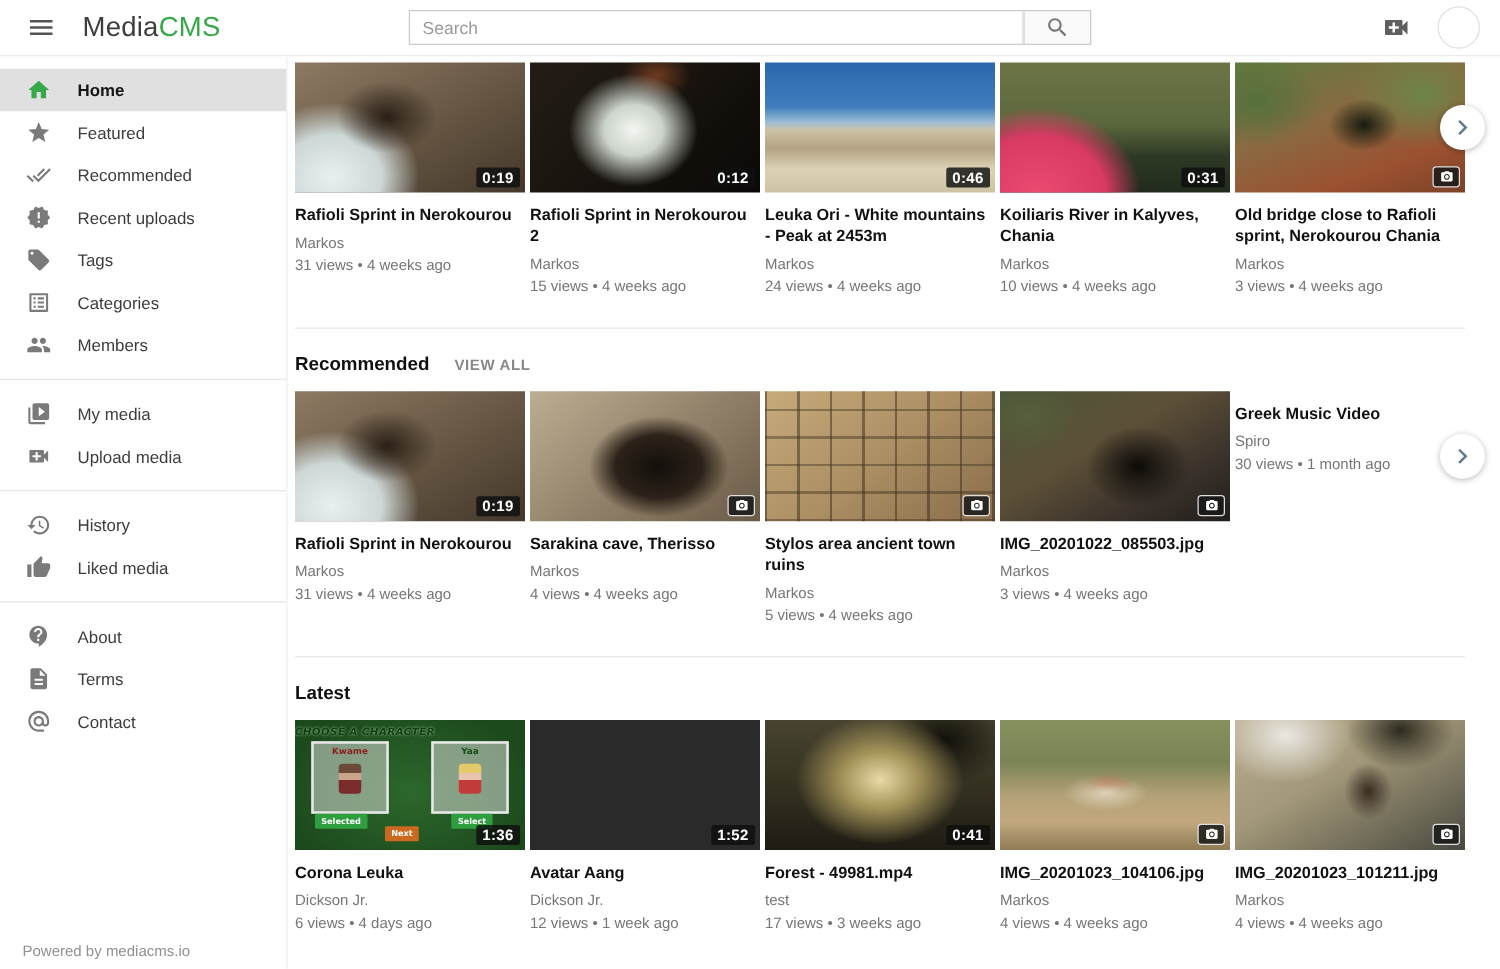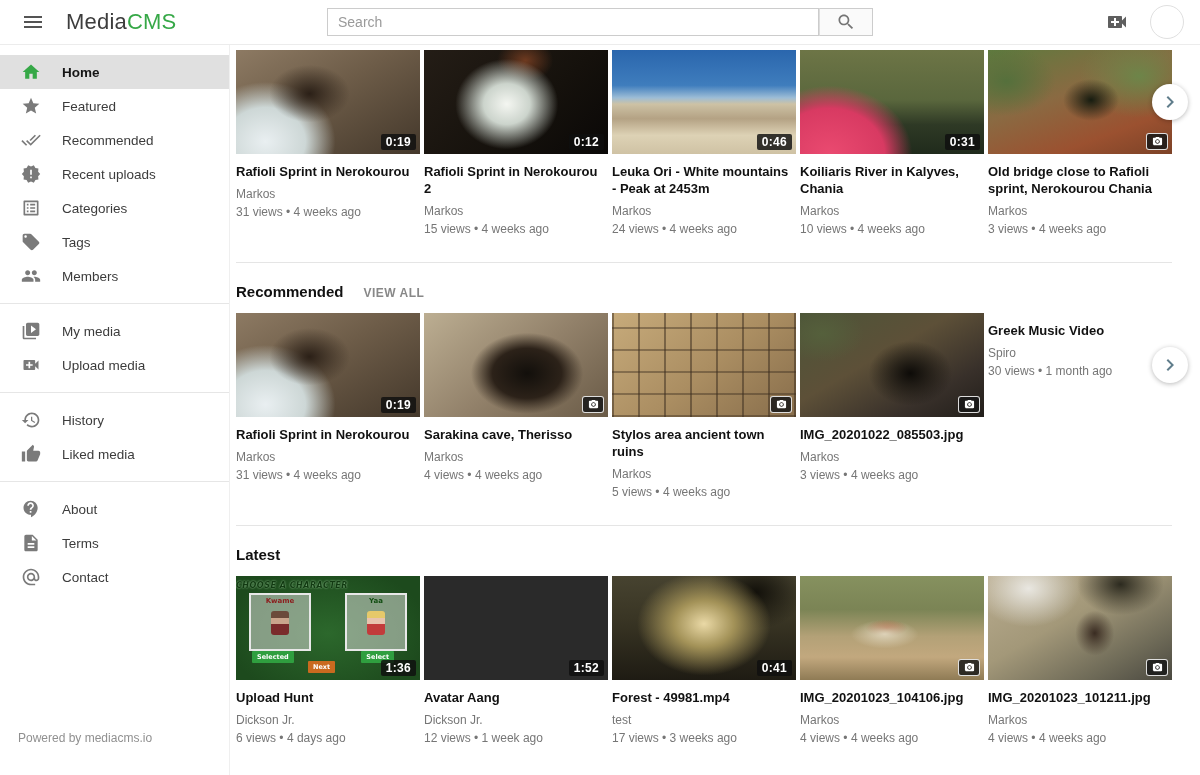--- a/index.html
+++ b/index.html
@@ -26,21 +26,21 @@
               linear-gradient(180deg, #8f9d7e 0%, #76866a 45%, #55644e 100%); }
 
   
   .sidebar { position: fixed; top: 45px; left: 0; width: 230px; height: 730px; background: #fff; border-right: 1px solid #efefef; padding-top: 8px; }
   .side-group { padding: 2px 0; }
   .side-divider { border-top: 1px solid #e6e6e6; margin: 8px 0; }
   .side-item { height: 34px; display: flex; align-items: center; padding-left: 21px; cursor: pointer; color: #3c3c3c; font-size: 13.5px; }
   .side-item .ic { width: 20px; height: 20px; color: #7a7a7a; margin-right: 21px; display:flex; align-items:center; }
   .side-item.active { background: #e0e0e0; font-weight: bold; color: #161616; }
   .side-item.active .ic { color: #36a847; }
-  .side-footer { position: absolute; bottom: 30px; left: 18px; font-size: 12px; color: #909090; }
+  .side-footer { position: absolute; bottom: 7px; left: 18px; font-size: 12px; color: #909090; }
 
   
   .main { margin-left: 230px; padding: 0 28px 0 6px; }
   .section-head { display: flex; align-items: baseline; margin-top: 20px; }
   .section-title { font-size: 15px; font-weight: bold; color: #111; }
   .view-all { font-size: 12px; color: #888; margin-left: 20px; letter-spacing: .5px; cursor: pointer; text-decoration: none; font-weight: bold;}
   .cards-wrap { position: relative; margin-top: 13px; }
   .cards { display: flex; gap: 4px; }
   .card { width: 184px; cursor: pointer; }
   .thumb { position: relative; width: 184px; height: 104px; background-color: #2a2a2a; overflow: hidden; }
@@ -183,32 +183,32 @@
           <span class="ic">
             <svg viewBox="0 0 24 24" width="20" height="20" fill="currentColor">
               <path d="M23 12l-2.44-2.79.34-3.69-3.61-.82-1.89-3.2L12 2.96 8.6 1.5 6.71 4.69 3.1 5.5l.34 3.7L1 12l2.44 2.79-.34 3.7 3.61.82L8.6 22.5l3.4-1.47 3.4 1.46 1.89-3.19 3.61-.82-.34-3.69L23 12zm-10 5h-2v-2h2v2zm0-4h-2V7h2v6z"></path>
             </svg>
           </span>
           <span>Recent uploads</span>
         </div>
         <div class="side-item">
           <span class="ic">
             <svg viewBox="0 0 24 24" width="20" height="20" fill="currentColor">
+              <path d="M21.41 11.58l-9-9C12.05 2.22 11.55 2 11 2H4c-1.1 0-2 .9-2 2v7c0 .55.22 1.05.59 1.42l9 9c.36.36.86.58 1.41.58.55 0 1.05-.22 1.41-.59l7-7c.37-.36.59-.86.59-1.41 0-.55-.23-1.06-.59-1.42zM5.5 7C4.67 7 4 6.33 4 5.5S4.67 4 5.5 4 7 4.67 7 5.5 6.33 7 5.5 7z"></path>
+            </svg>
+          </span>
+          <span>Tags</span>
+        </div>
+        <div class="side-item">
+          <span class="ic">
+            <svg viewBox="0 0 24 24" width="20" height="20" fill="currentColor">
               <path d="M19 5v14H5V5h14m1.1-2H3.9c-.5 0-.9.4-.9.9v16.2c0 .4.4.9.9.9h16.2c.4 0 .9-.5.9-.9V3.9c0-.5-.5-.9-.9-.9zM11 7h6v2h-6V7zm0 4h6v2h-6v-2zm0 4h6v2h-6zM7 7h2v2H7V7zm0 4h2v2H7v-2zm0 4h2v2H7v-2z"></path>
             </svg>
           </span>
           <span>Categories</span>
-        </div>
-        <div class="side-item">
-          <span class="ic">
-            <svg viewBox="0 0 24 24" width="20" height="20" fill="currentColor">
-              <path d="M21.41 11.58l-9-9C12.05 2.22 11.55 2 11 2H4c-1.1 0-2 .9-2 2v7c0 .55.22 1.05.59 1.42l9 9c.36.36.86.58 1.41.58.55 0 1.05-.22 1.41-.59l7-7c.37-.36.59-.86.59-1.41 0-.55-.23-1.06-.59-1.42zM5.5 7C4.67 7 4 6.33 4 5.5S4.67 4 5.5 4 7 4.67 7 5.5 6.33 7 5.5 7z"></path>
-            </svg>
-          </span>
-          <span>Tags</span>
         </div>
         <div class="side-item">
           <span class="ic">
             <svg viewBox="0 0 24 24" width="20" height="20" fill="currentColor">
               <path d="M16 11c1.66 0 2.99-1.34 2.99-3S17.66 5 16 5c-1.66 0-3 1.34-3 3s1.34 3 3 3zm-8 0c1.66 0 2.99-1.34 2.99-3S9.66 5 8 5C6.34 5 5 6.34 5 8s1.34 3 3 3zm0 2c-2.33 0-7 1.17-7 3.5V19h14v-2.5c0-2.33-4.67-3.5-7-3.5zm8 0c-.29 0-.62.02-.97.05 1.16.84 1.97 1.97 1.97 3.45V19h6v-2.5c0-2.33-4.67-3.5-7-3.5z"></path>
             </svg>
           </span>
           <span>Members</span>
         </div>
       </div>
@@ -424,21 +424,21 @@
         <div class="box r">
                   <div class="cname">Yaa</div>
                   <div class="sprite"></div>
                 </div>
         <span class="btn b-selected">Selected</span>
         <span class="btn b-next">Next</span>
         <span class="btn b-select">Select</span>
       </div>
               <span class="dur">1:36</span>
             </div>
-            <h3>Upload Hunt</h3>
+            <h3>Corona Leuka</h3>
             <div class="author">Dickson Jr.</div>
             <div class="meta">6 views • 4 days ago</div>
           </article>
           <article class="card">
             <div class="thumb th-dark-video">
               <span class="dur">1:52</span>
             </div>
             <h3>Avatar Aang</h3>
             <div class="author">Dickson Jr.</div>
             <div class="meta">12 views • 1 week ago</div>

